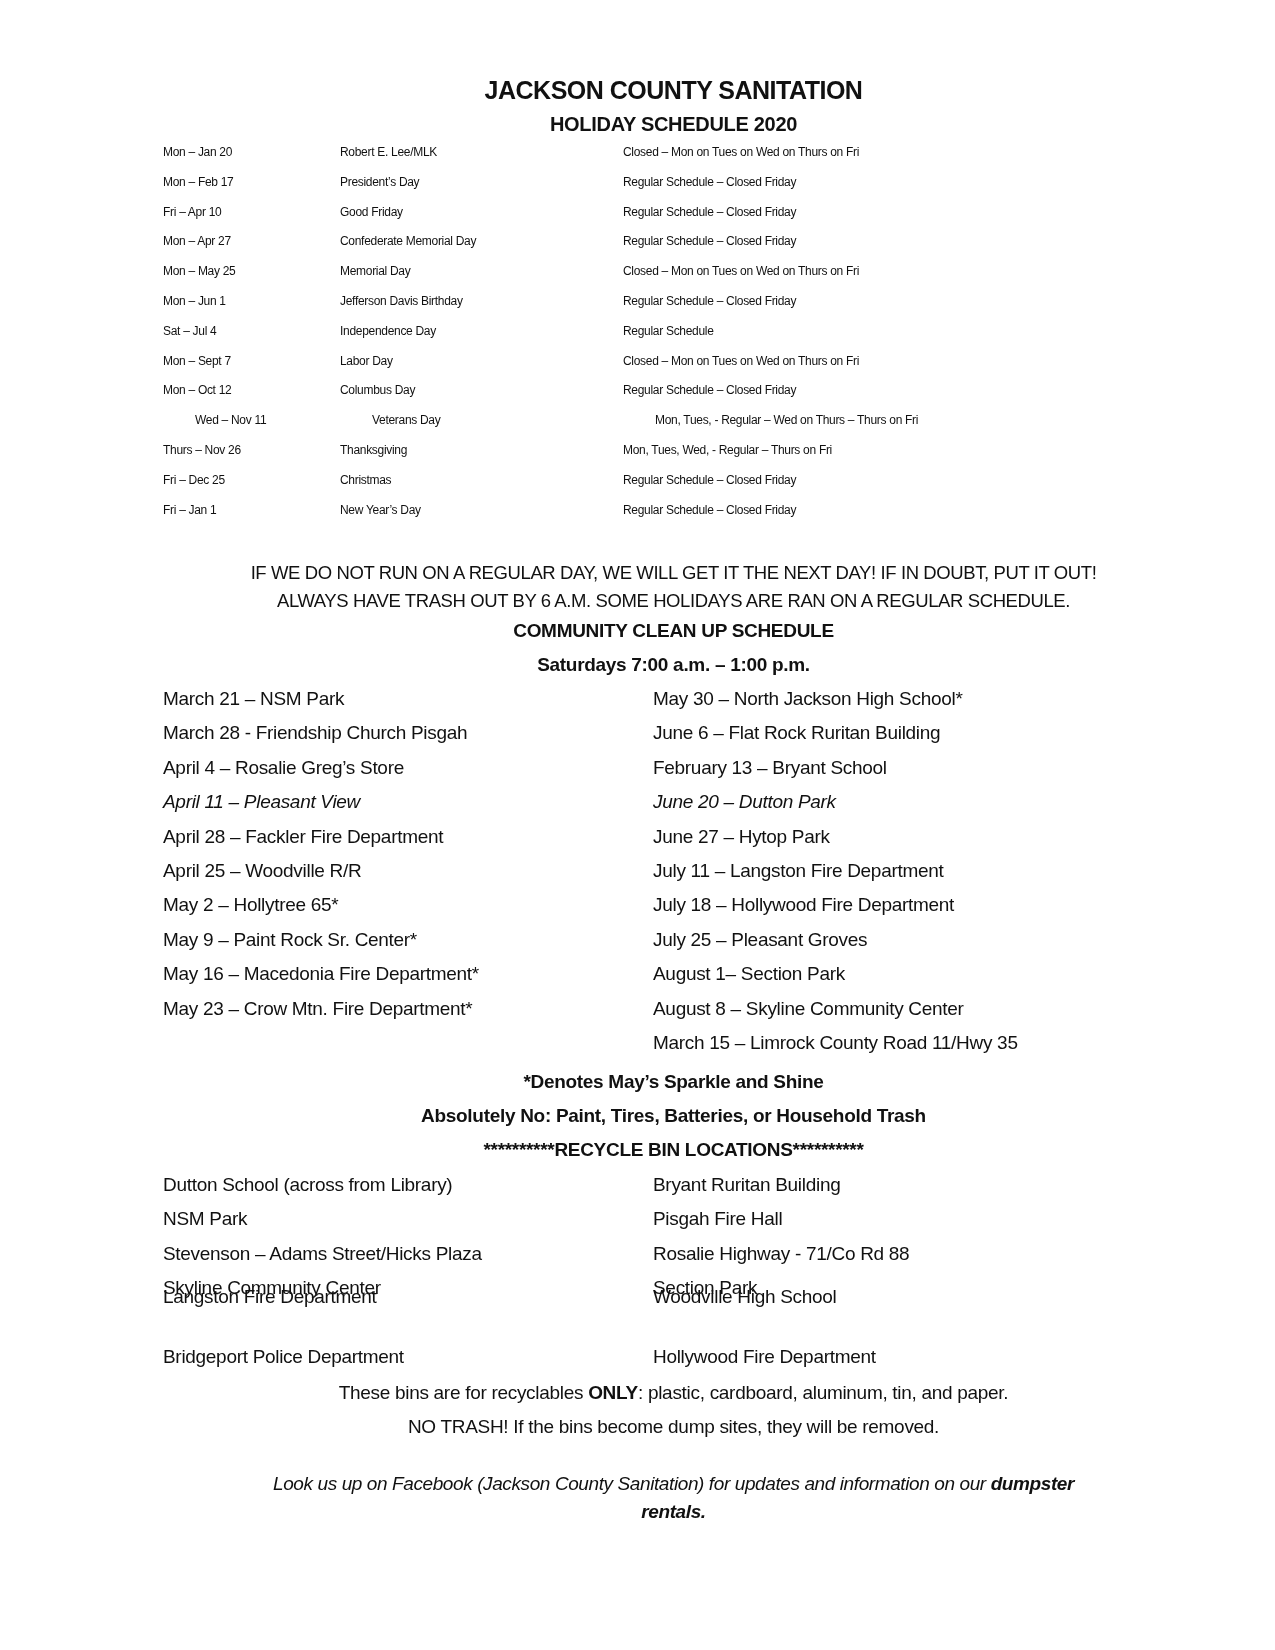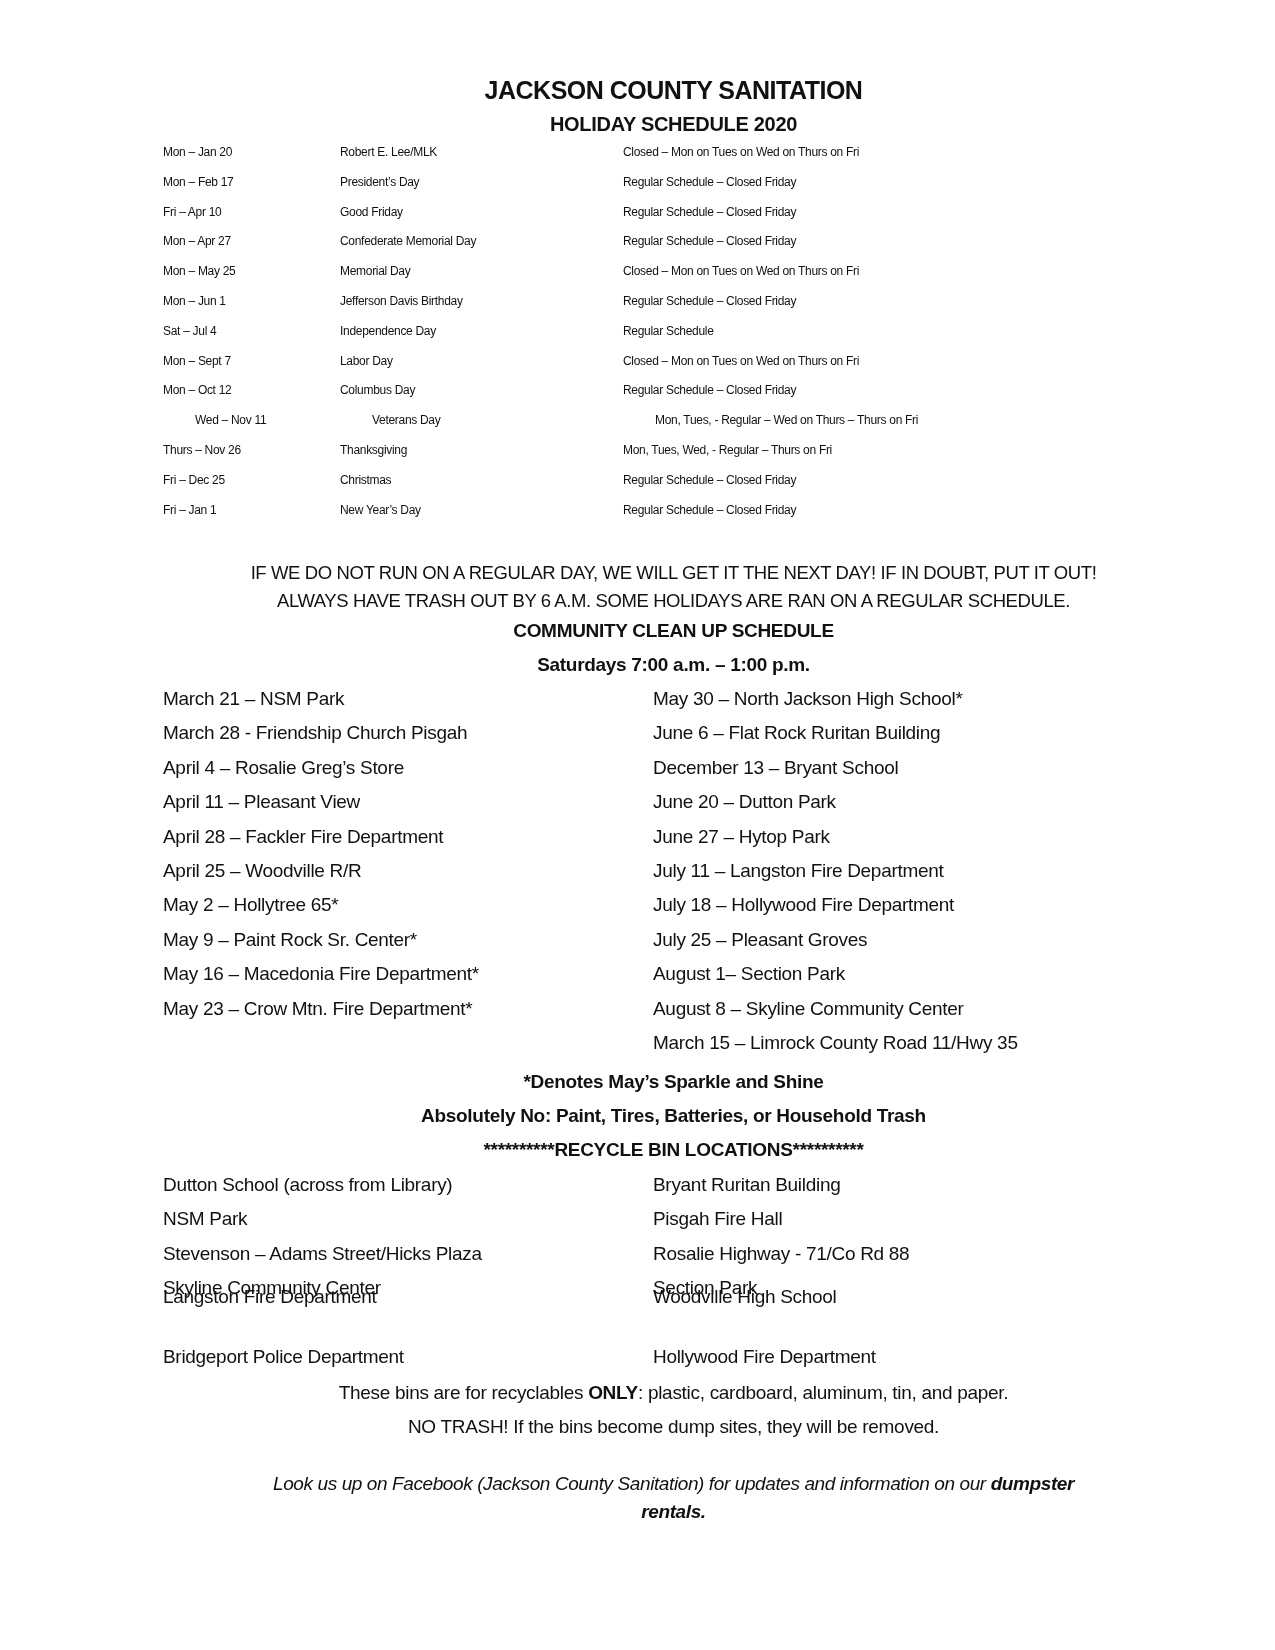--- a/index.html
+++ b/index.html
@@ -109,23 +109,23 @@
       <div class="two-col-row" style="top: 688px;">
         <span class="l">March 21 – NSM Park</span>
         <span class="r">May 30 – North Jackson High School*</span>
       </div>
       <div class="two-col-row" style="top: 722.4px;">
         <span class="l">March 28 - Friendship Church Pisgah</span>
         <span class="r">June 6 – Flat Rock Ruritan Building</span>
       </div>
       <div class="two-col-row" style="top: 756.8px;">
         <span class="l">April 4 – Rosalie Greg’s Store</span>
-        <span class="r">December 13 – Bryant School</span>
+        <span class="r">February 13 – Bryant School</span>
       </div>
-      <div class="two-col-row" style="top: 791.2px;">
+      <div class="two-col-row" style="top: 791.2px; font-style: italic;">
         <span class="l">April 11 – Pleasant View</span>
         <span class="r">June 20 – Dutton Park</span>
       </div>
       <div class="two-col-row" style="top: 825.6px;">
         <span class="l">April 28 – Fackler Fire Department</span>
         <span class="r">June 27 – Hytop Park</span>
       </div>
       <div class="two-col-row" style="top: 860px;">
         <span class="l">April 25 – Woodville R/R</span>
         <span class="r">July 11 – Langston Fire Department</span>

